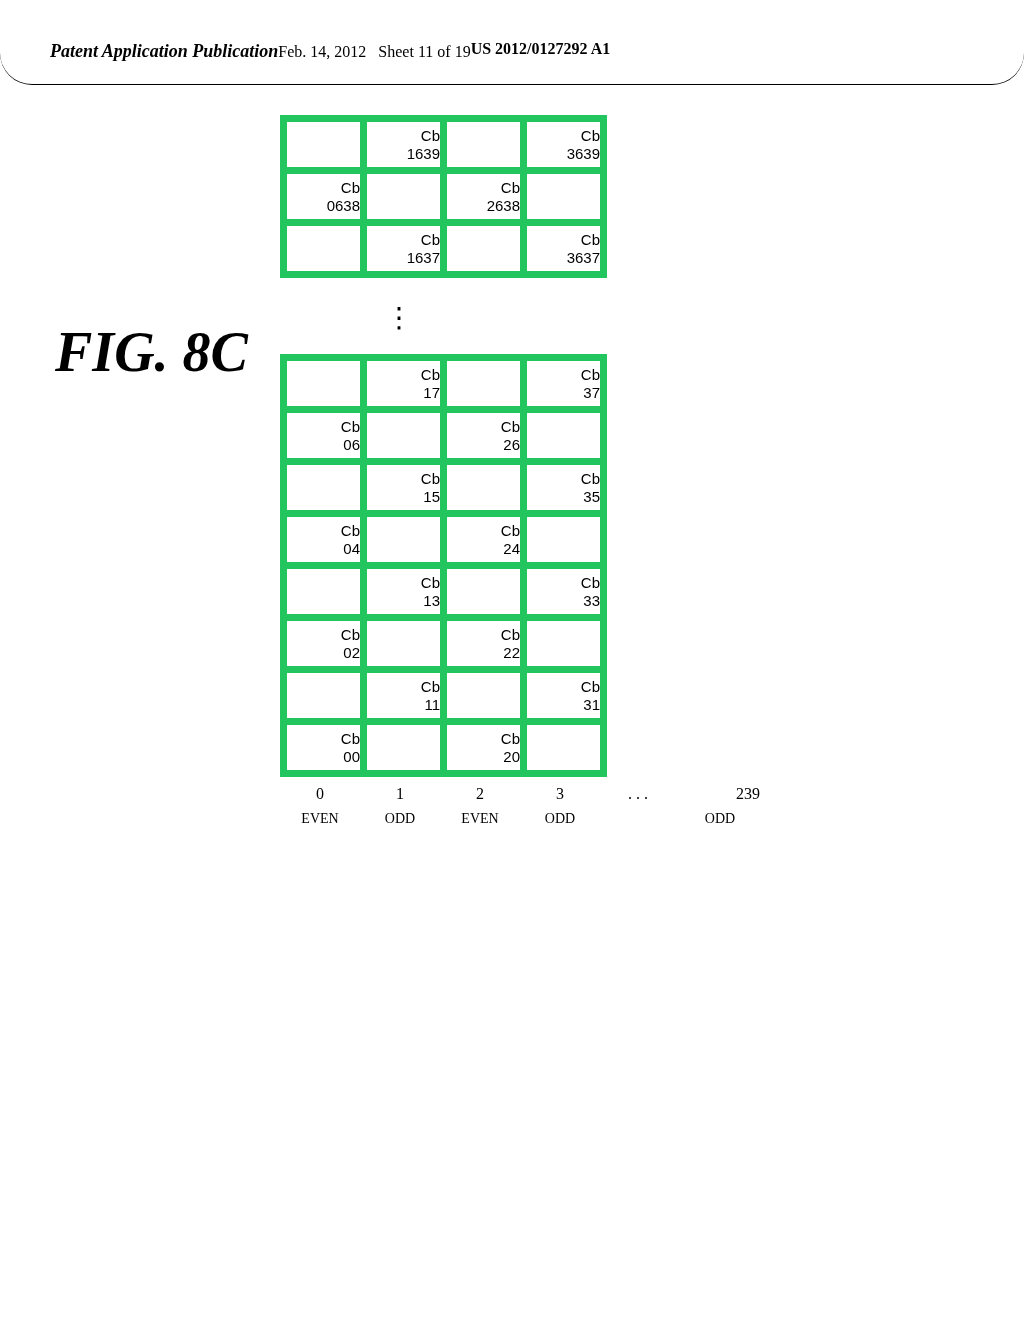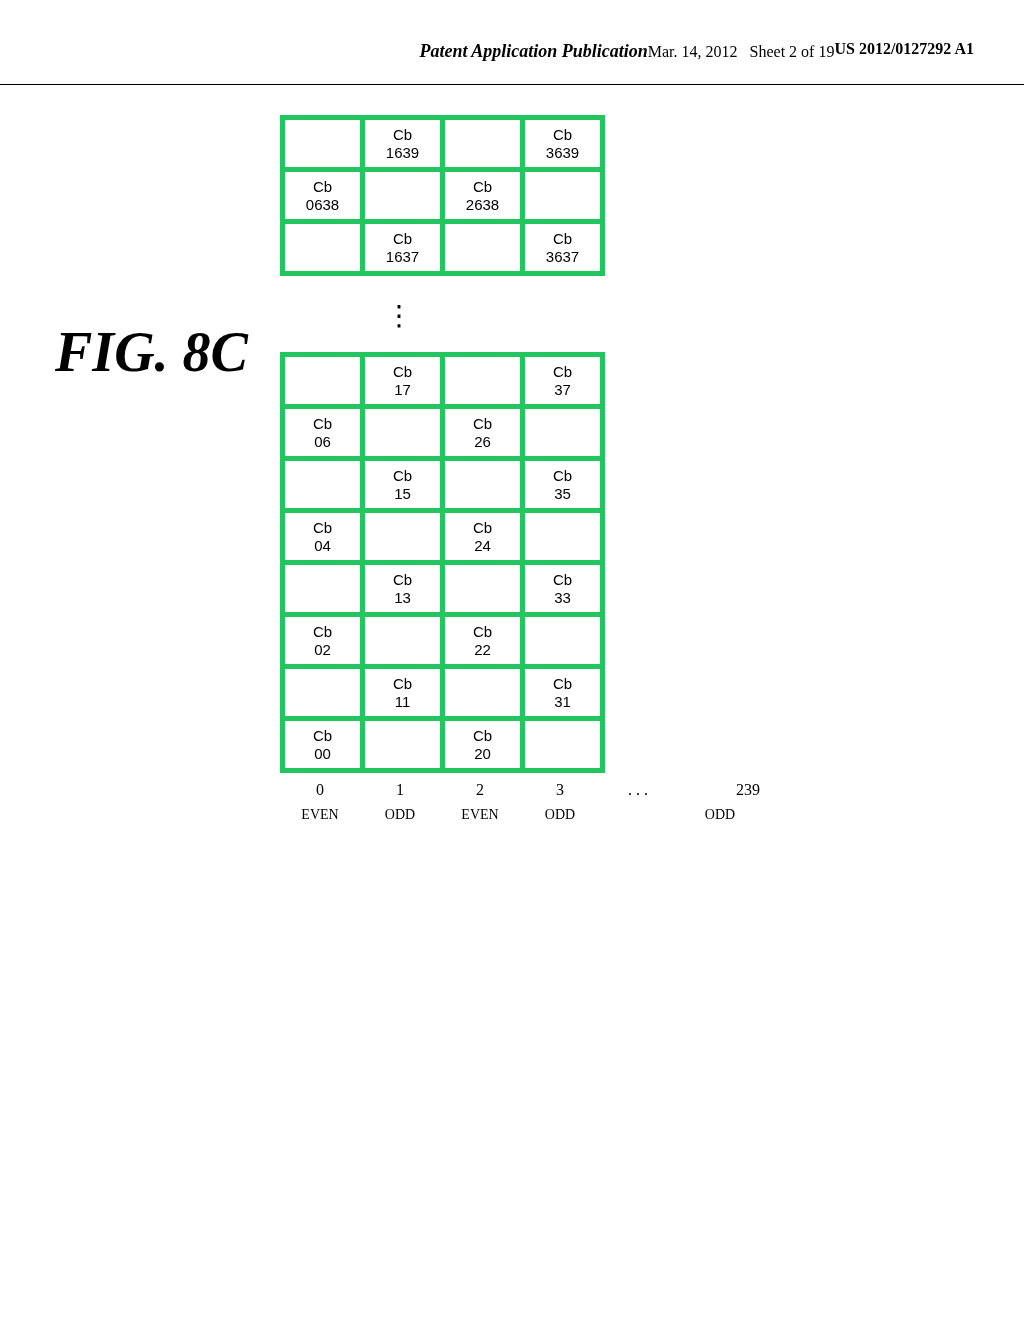--- a/index.html
+++ b/index.html
@@ -8,24 +8,25 @@
       height: 1320px;
       background: #fff;
       font-family: 'Times New Roman', Times, serif;
       position: relative;
       overflow: hidden;
     }
 
     
     .header {
       display: flex;
-      justify-content: flex-end;
+      justify-content: flex-start;
       align-items: flex-start;
       padding: 40px 50px 20px 50px;
       border-bottom: 1px solid #000;
+      border-radius: 32px;
     }
     .header-left {
       font-size: 18px;
       font-weight: bold;
       font-style: italic;
       line-height: 1.3;
     }
     .header-center {
       font-size: 16px;
       text-align: center;
@@ -48,24 +49,24 @@
       writing-mode: horizontal-tb;
     }
 
     
     .grid-table {
       border-collapse: collapse;
       border: 2px solid #000;
       margin-bottom: 8px;
     }
     .grid-table td {
-      border: 5px solid #22c55e;
+      border: 7px solid #22c55e;
       width: 80px;
       height: 52px;
-      text-align: center;
+      text-align: right;
       vertical-align: middle;
       font-size: 15px;
       line-height: 1.2;
       font-family: Arial, sans-serif;
     }
     .grid-table td.empty {
       background: #fff;
     }
     .grid-table td.filled {
       background: #fff;
@@ -79,22 +80,22 @@
       margin-top: 5px;
       margin-bottom: 5px;
     }
   </style>
 </head>
 <body>
 
 <div class="header">
   <div class="header-left">Patent Application Publication</div>
   <div class="header-center">
-    <span>Mar. 14, 2012</span>&nbsp;&nbsp;
-    <span>Sheet 2 of 19</span>
+    <span>Feb. 14, 2012</span>&nbsp;&nbsp;
+    <span>Sheet 11 of 19</span>
   </div>
   <div class="header-right">US 2012/0127292 A1</div>
 </div>
 
 <div class="fig-label">FIG. 8C</div>
 
 <div style="margin-left: 280px; margin-top: 30px; position: relative;">
 
   <table class="grid-table" style="border: 2px solid #000;">
     <tbody>

